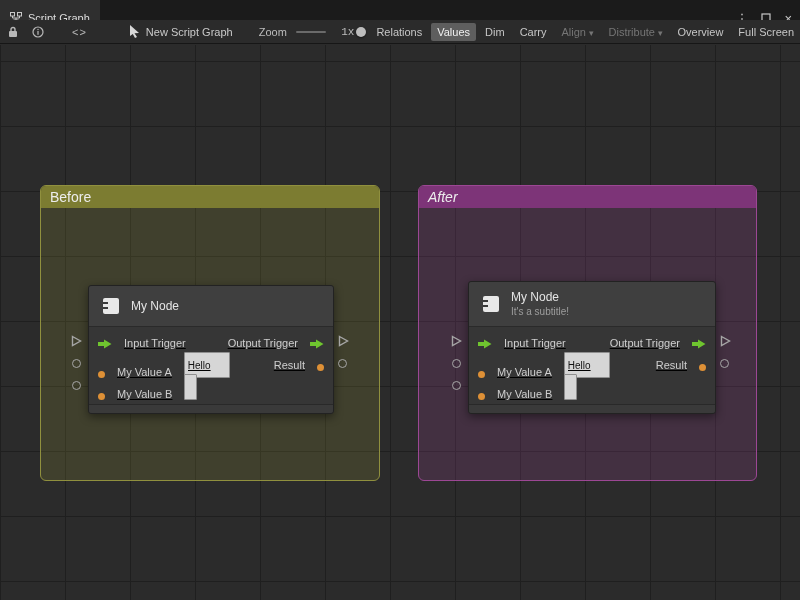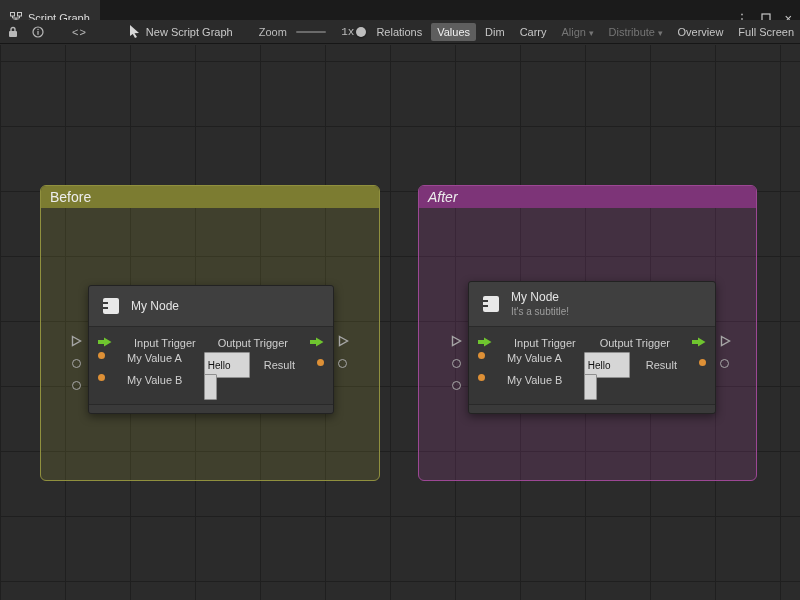--- a/index.html
+++ b/index.html
@@ -44,21 +44,21 @@
   .group-body{flex:1;}
 
   
   .node{position:absolute;background:#363636;border:1px solid #222;border-radius:3px;box-shadow:0 3px 10px rgba(0,0,0,.45);}
   .node-header{background:#3f3f3f;border-bottom:1px solid #2a2a2a;border-radius:3px 3px 0 0;display:flex;align-items:center;gap:9px;padding:9px 11px;}
   .node-titles{display:flex;flex-direction:column;gap:2px;}
   .node-title{font-size:12px;color:#e4e4e4;line-height:13px;}
   .node-subtitle{font-size:10px;color:#9d9d9d;line-height:11px;}
   .node-body{padding:5px 0 6px;}
   .port-row{height:22px;display:flex;align-items:center;justify-content:space-between;padding:0 9px;}
-  .pgroup{display:flex;align-items:flex-start;gap:22px;}
+  .pgroup{display:flex;align-items:flex-end;gap:12px;text-decoration:underline;}
   .plabel{font-size:11px;color:#cfcfcf;}
   .vdot{width:7px;height:7px;border-radius:50%;background:#de9036;flex:0 0 auto;}
   .value-field{height:15px;background:#d6d6d6;border:1px solid #8f8f8f;border-radius:1px;font-size:10px;color:#111;padding:12px 3px;font-family:"Liberation Sans",sans-serif;}
   .value-field.wide{width:46px;}
   .value-field.small{width:13px;}
   .node-footer{height:9px;border-top:1px solid #292929;background:#3a3a3a;border-radius:0 0 3px 3px;}
 
   
   .connector{position:absolute;}
   .ccircle{width:9px;height:9px;border:1.5px solid #a6a6a6;border-radius:50%;background:transparent;}

